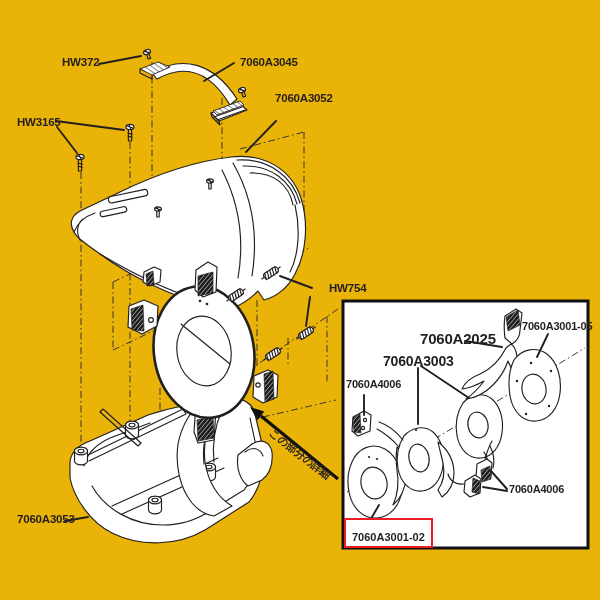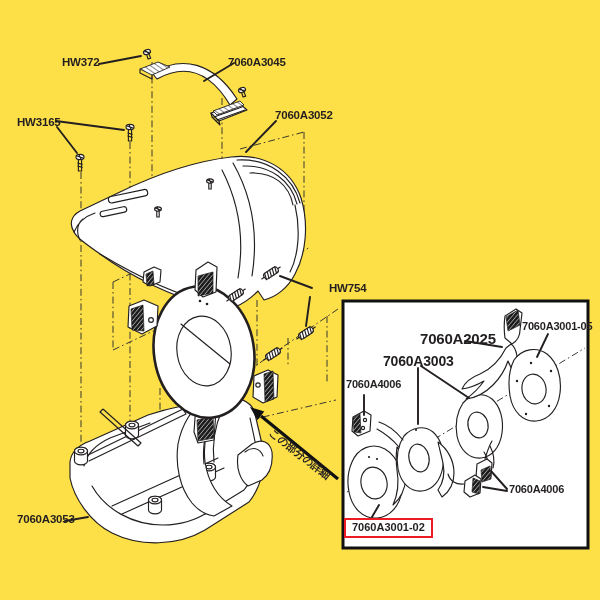--- a/index.html
+++ b/index.html
@@ -1,24 +1,24 @@
 <!DOCTYPE html>
 <html><head>
 <meta charset="utf-8">
 <style>
   html,body{margin:0;padding:0;background:#fff;}
-  .stage{position:relative;width:600px;height:600px;background:#fde047;overflow:hidden;
+  .stage{position:relative;width:600px;height:600px;background:#eab308;overflow:hidden;
          font-family:"Liberation Sans",sans-serif;}
   .stage svg{position:absolute;left:0;top:0;}
   .lbl{position:absolute;font-weight:bold;font-size:11.5px;color:#231f20;
        white-space:nowrap;letter-spacing:-0.2px;line-height:1;}
   .note{position:absolute;left:274px;top:427px;font-weight:bold;font-size:10.5px;
         color:#231f20;white-space:nowrap;transform:rotate(38deg);transform-origin:0 0;line-height:1;}
   .hl{position:absolute;left:344px;top:518px;border:2.2px solid #ed1c24;background:#fff;
-      padding:2px 6px 3px;font-weight:bold;font-size:11px;color:#231f20;line-height:1;white-space:nowrap;}
+      padding:12px 6px 3px;font-weight:bold;font-size:11px;color:#231f20;line-height:1;white-space:nowrap;}
   
   .ln{fill:none;stroke:#231f20;stroke-width:1.15;stroke-linecap:round;stroke-linejoin:round;}
   .pt{fill:#fff;stroke:#231f20;stroke-width:1.15;stroke-linejoin:round;}
   .ptb{fill:#fff;stroke:#231f20;stroke-width:2.6;stroke-linejoin:round;}
   .dd{fill:none;stroke:#2e2e2e;stroke-width:0.95;stroke-dasharray:7 3 1.6 3;}
   .ld{fill:none;stroke:#231f20;stroke-width:1.9;stroke-linecap:round;}
   .hf{fill:url(#hatch);stroke:#231f20;stroke-width:0.7;}
   .h2{fill:url(#hatch2);stroke:#231f20;stroke-width:0.9;}
   .dot{fill:#231f20;stroke:none;}
   .box{fill:#fff;stroke:#111;stroke-width:3;}
@@ -282,23 +282,23 @@
     </g>
   </g>
 
   <g>
     <line class="arrow" x1="338" y1="479" x2="261" y2="416"></line>
     <polygon fill="#111" points="250,407 264.3,411.6 257.3,420.2"></polygon>
   </g>
 </svg>
 
 <div class="lbl" style="left:62px;top:57px">HW372</div>
-<div class="lbl" style="left:228px;top:57px">7060A3045</div>
+<div class="lbl" style="left:240px;top:57px">7060A3045</div>
 <div class="lbl" style="left:17px;top:117px">HW3165</div>
-<div class="lbl" style="left:275px;top:110px">7060A3052</div>
+<div class="lbl" style="left:275px;top:93px">7060A3052</div>
 <div class="lbl" style="left:329px;top:283px">HW754</div>
 <div class="lbl" style="left:17px;top:514px">7060A3053</div>
 
 <div class="lbl" style="left:420px;top:331px;font-size:15px">7060A2025</div>
 <div class="lbl" style="left:522px;top:321px;font-size:11px">7060A3001-05</div>
 <div class="lbl" style="left:383px;top:354px;font-size:14px">7060A3003</div>
 <div class="lbl" style="left:346px;top:379px;font-size:11px">7060A4006</div>
 <div class="lbl" style="left:509px;top:484px;font-size:11px">7060A4006</div>
 
 <div class="hl">

